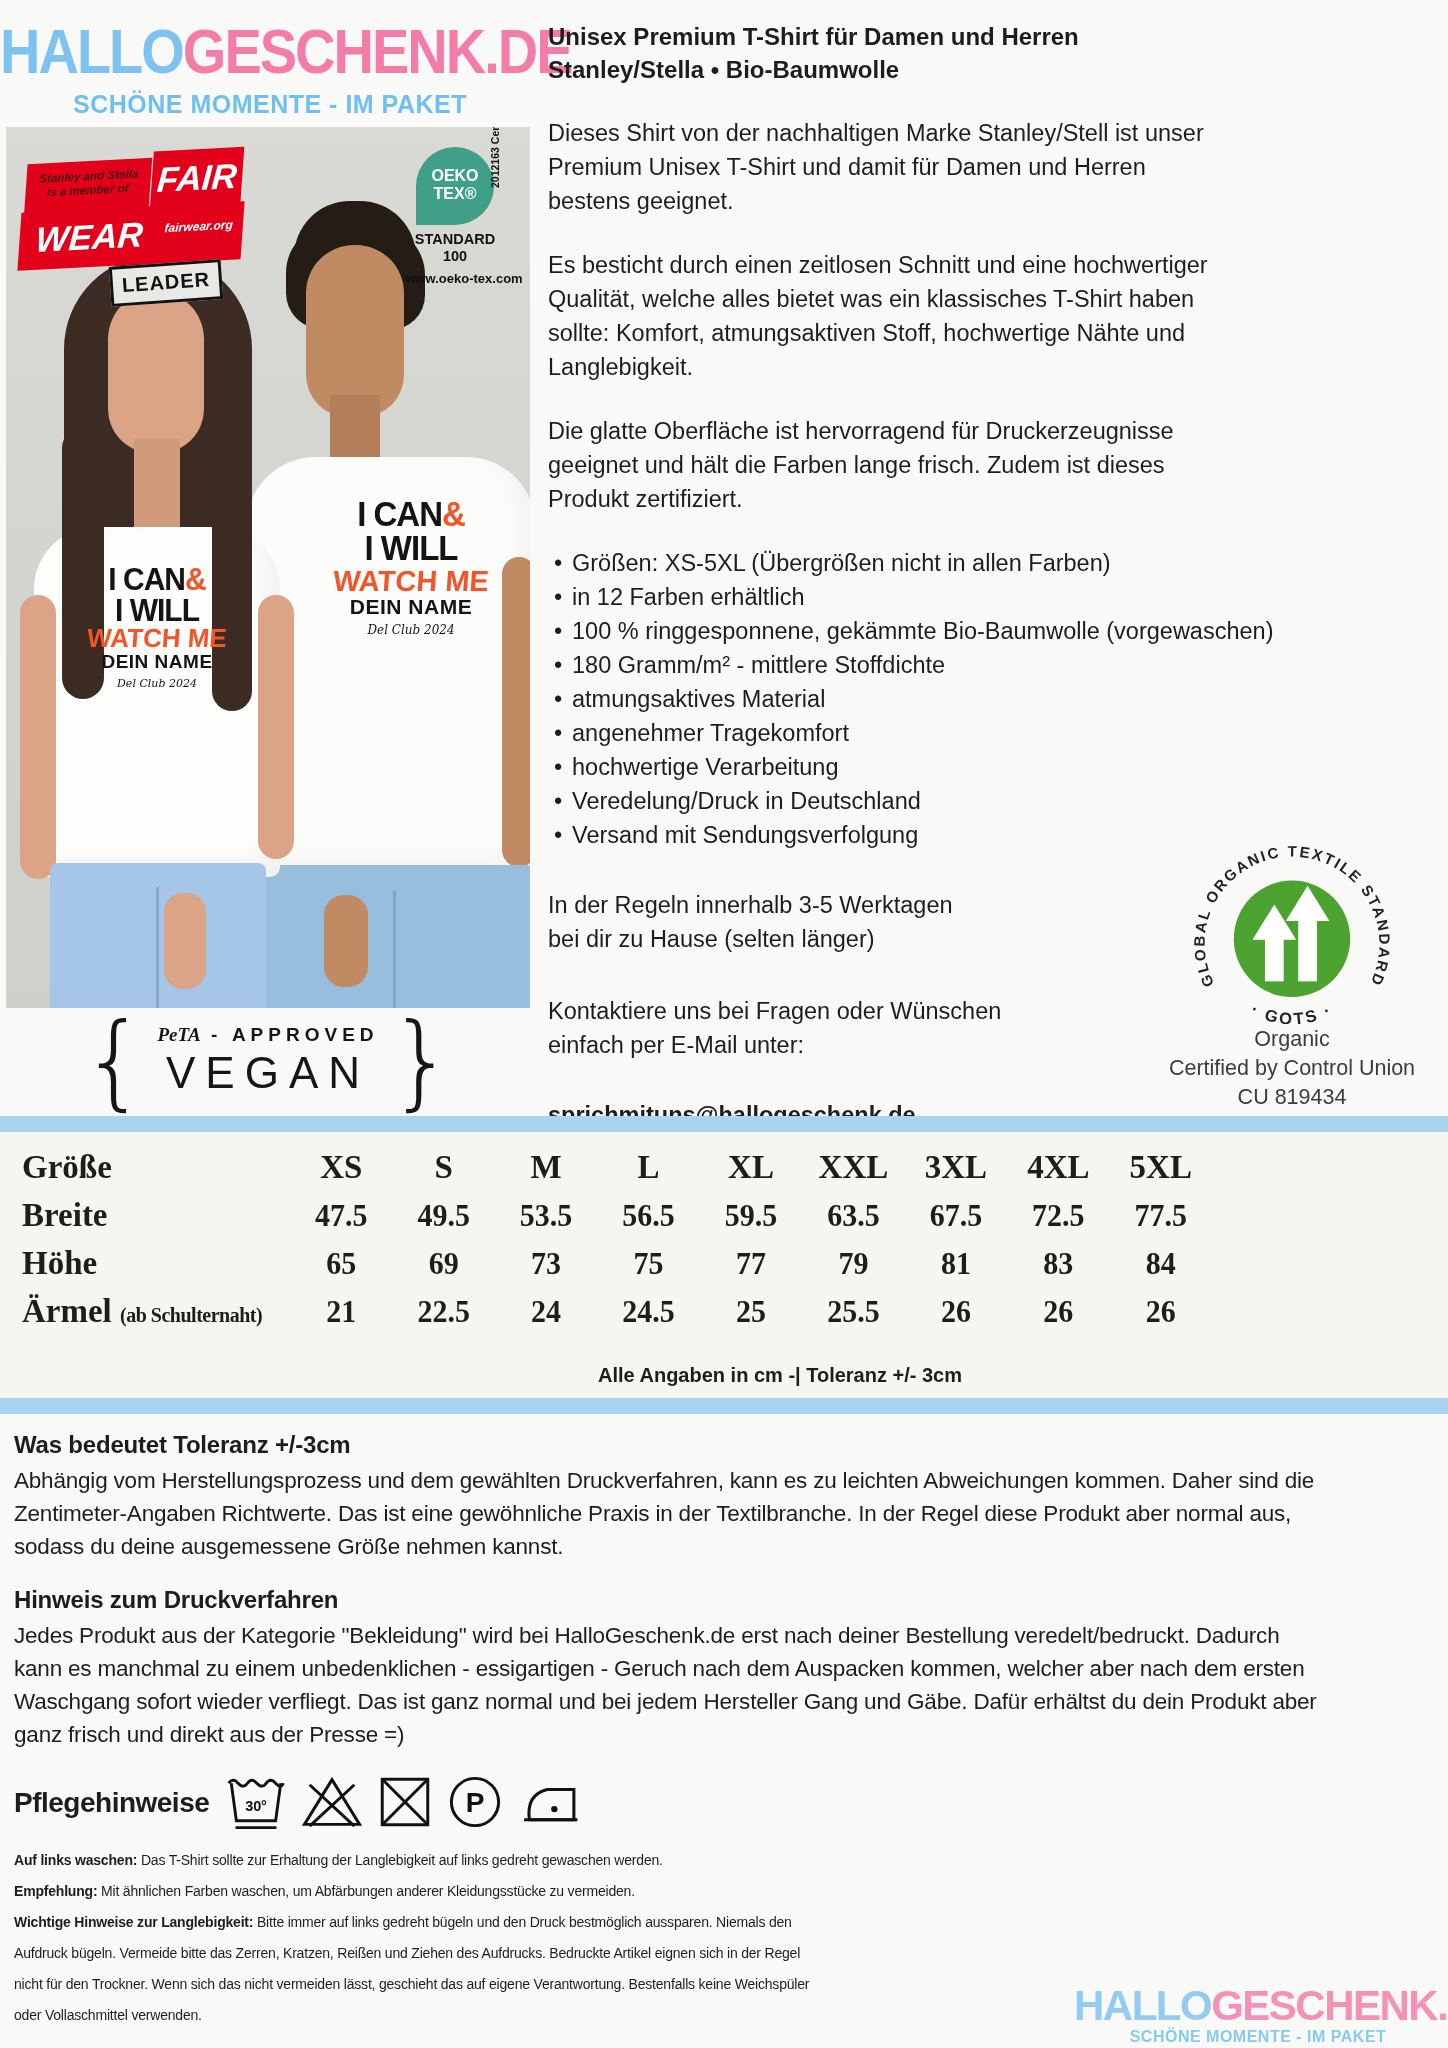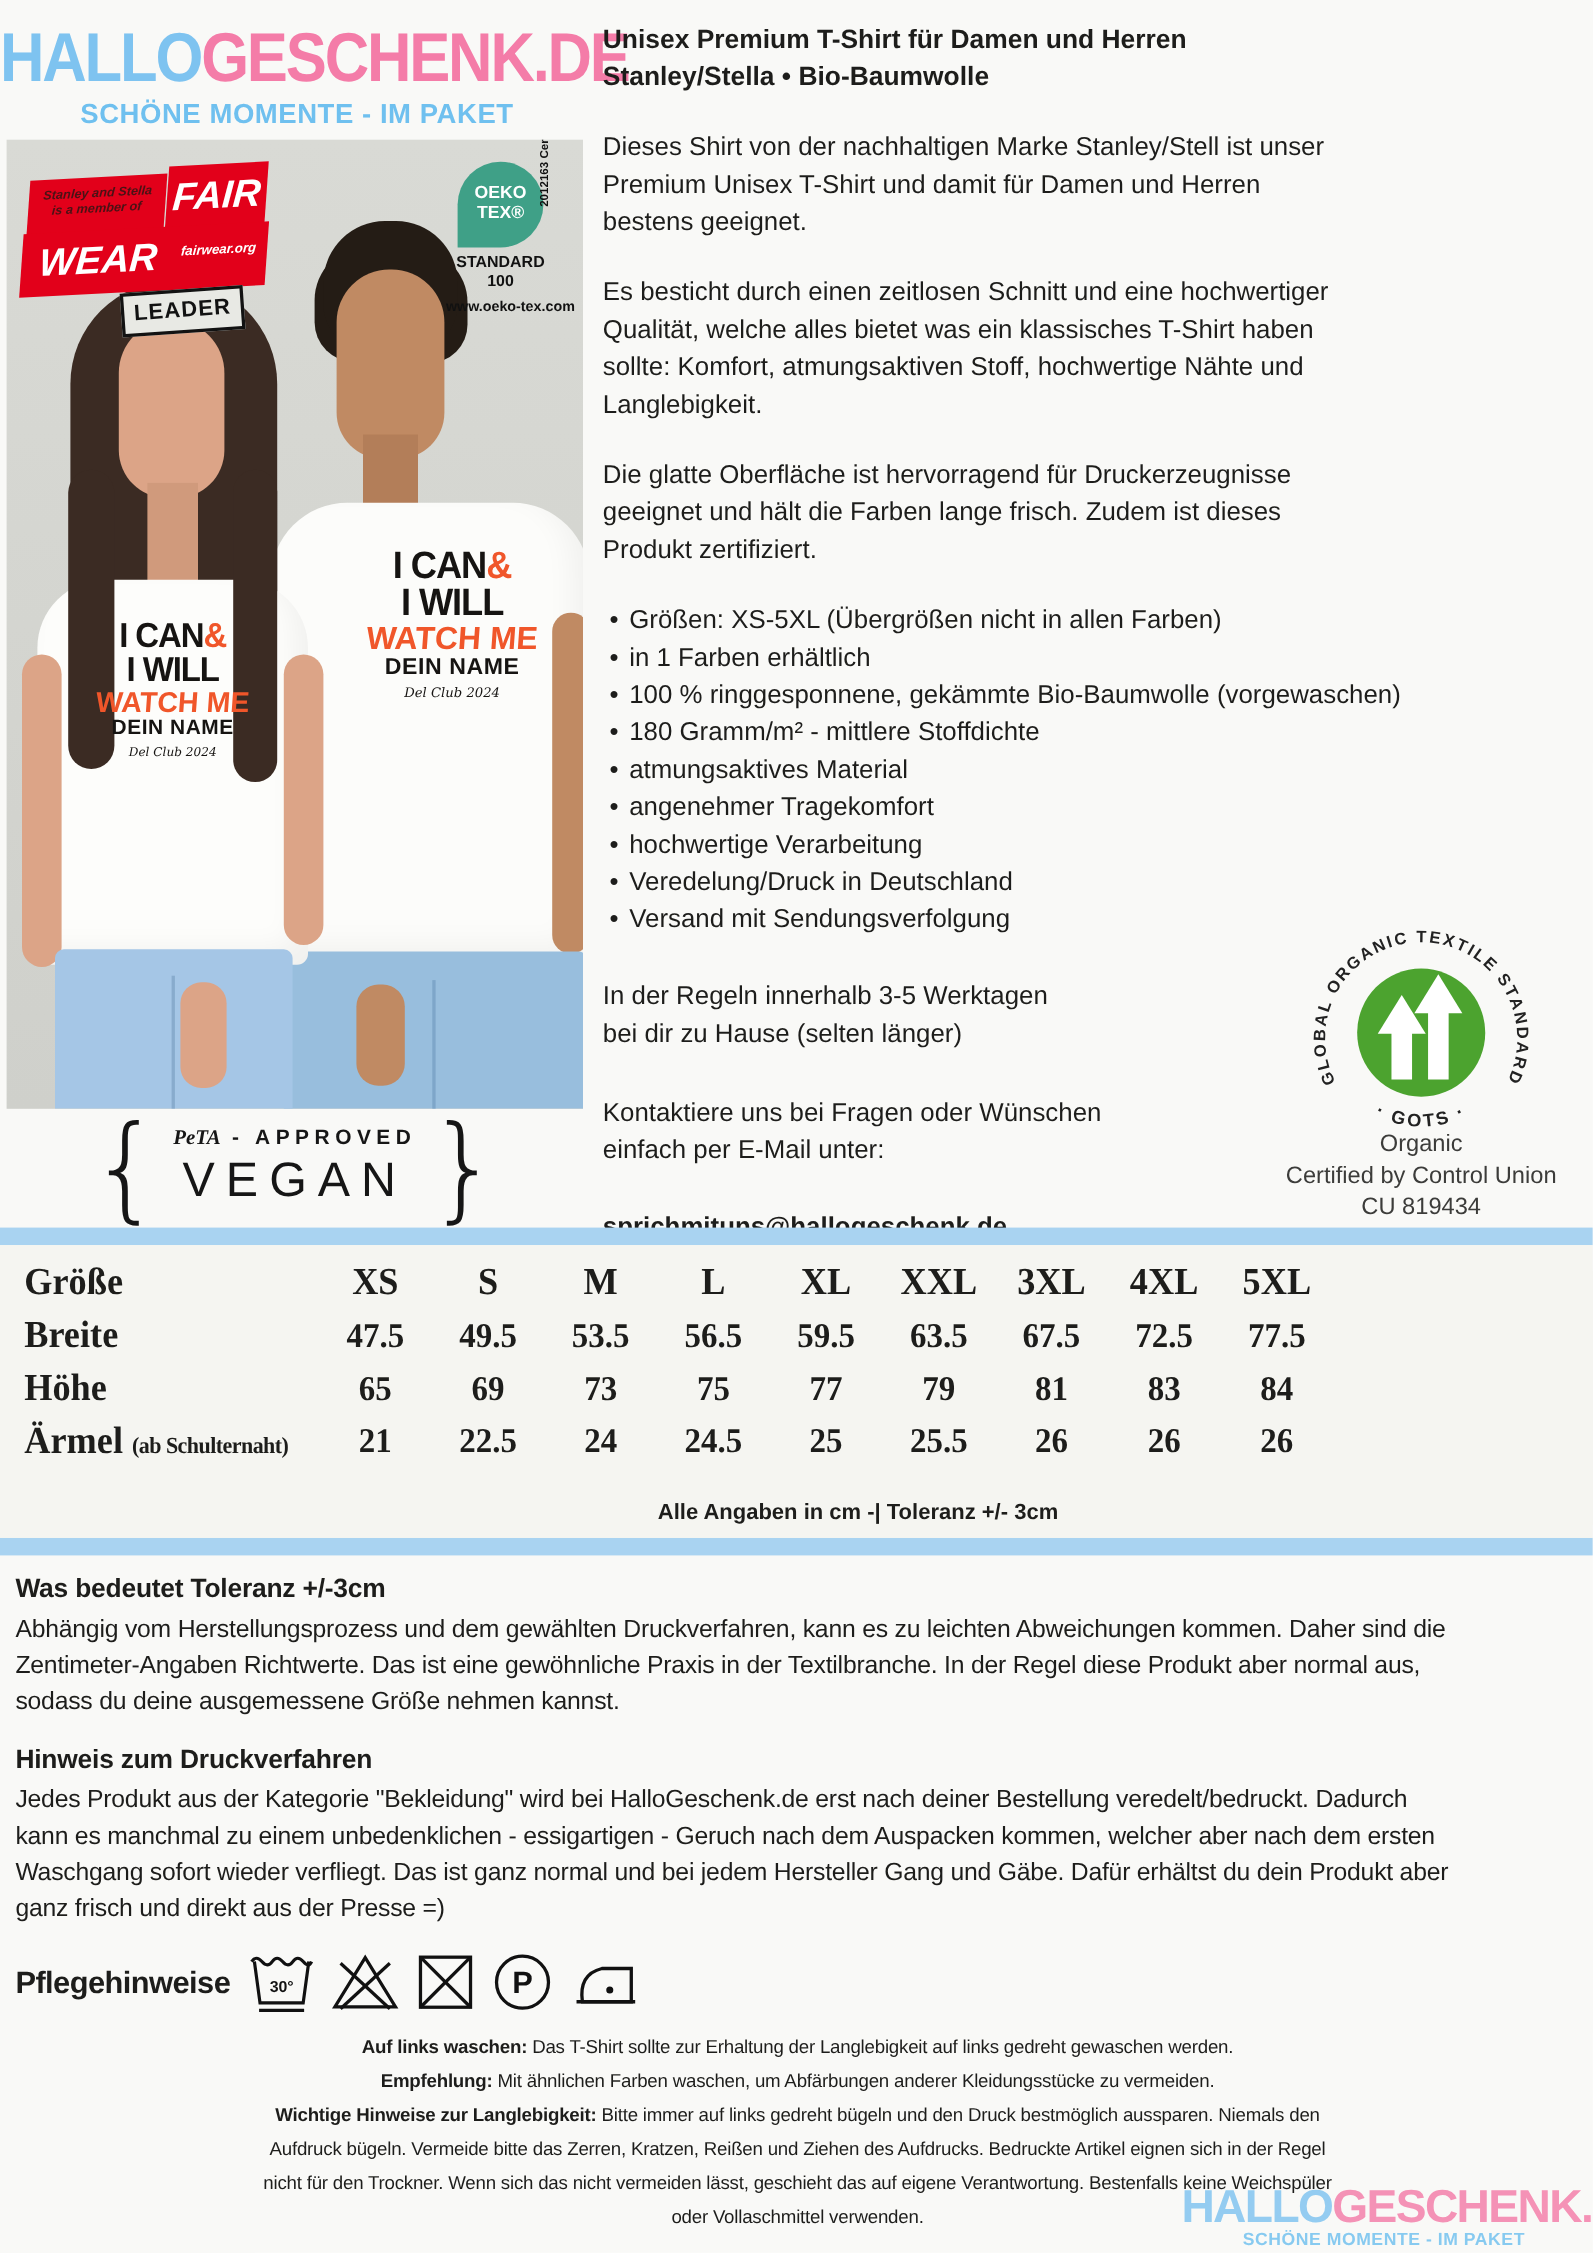--- a/index.html
+++ b/index.html
@@ -127,21 +127,21 @@
   .st-note { position:absolute; left:130px; top:232px; width:1300px; text-align:center; font-size:20px; font-weight:800; }
 
   
   .bottom { position:absolute; left:14px; top:1430px; width:1422px; font-size:22.5px; line-height:33px; letter-spacing:-.2px; }
   .sec-h { font-weight:800; font-size:24px; line-height:30px; }
   .sec-b { white-space:pre-line; margin:4px 0 22px 0; }
   .care-row { display:flex; align-items:center; gap:16px; margin:10px 0 14px 0; height:58px; }
   .care-h { font-weight:800; font-size:28px; letter-spacing:-.5px; }
   .care-icons { display:flex; align-items:center; gap:14px; }
   .care-icons svg { display:block; }
-  .care-line { font-size:17px; line-height:31px;text-align:center; }
+  .care-line { font-size:14px; line-height:31px; }
   .cl-label { font-weight:800; }
   .cl-text { white-space:pre-line; }
   .cl-bold { font-weight:800; }
 
   
   .wm { position:absolute; right:6px; bottom:2px; width:368px; text-align:center; opacity:.82; pointer-events:none; }
   .wm-l1 { font-size:42px; font-weight:900; letter-spacing:-1.5px; line-height:44px; }
   .wm-l2 { font-size:16px; font-weight:800; color:#6fc0ef; letter-spacing:.5px; }
 </style>
 </head>
@@ -229,21 +229,21 @@
 bestens geeignet.</div>
     <div class="para">Es besticht durch einen zeitlosen Schnitt und eine hochwertiger
 Qualität, welche alles bietet was ein klassisches T-Shirt haben
 sollte: Komfort, atmungsaktiven Stoff, hochwertige Nähte und
 Langlebigkeit.</div>
     <div class="para">Die glatte Oberfläche ist hervorragend für Druckerzeugnisse
 geeignet und hält die Farben lange frisch. Zudem ist dieses
 Produkt zertifiziert.</div>
     <div class="bullets">
       <div class="bullet">Größen: XS-5XL (Übergrößen nicht in allen Farben)</div>
-      <div class="bullet">in 1 Farben erhältlich</div>
+      <div class="bullet">in 12 Farben erhältlich</div>
       <div class="bullet">100 % ringgesponnene, gekämmte Bio-Baumwolle (vorgewaschen)</div>
       <div class="bullet">180 Gramm/m² - mittlere Stoffdichte</div>
       <div class="bullet">atmungsaktives Material</div>
       <div class="bullet">angenehmer Tragekomfort</div>
       <div class="bullet">hochwertige Verarbeitung</div>
       <div class="bullet">Veredelung/Druck in Deutschland</div>
       <div class="bullet">Versand mit Sendungsverfolgung</div>
     </div>
     <div class="d-delivery">In der Regeln innerhalb 3-5 Werktagen
 bei dir zu Hause (selten länger)</div>

